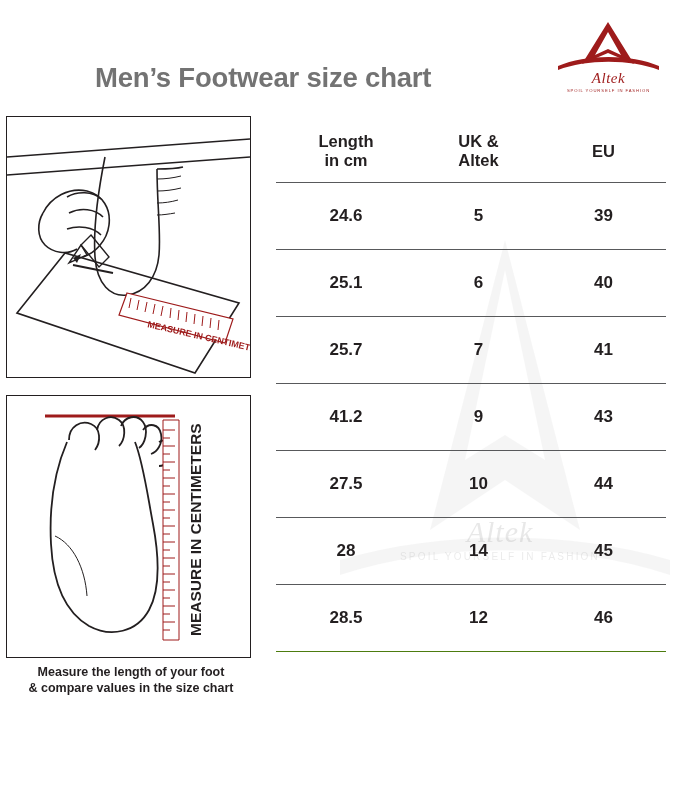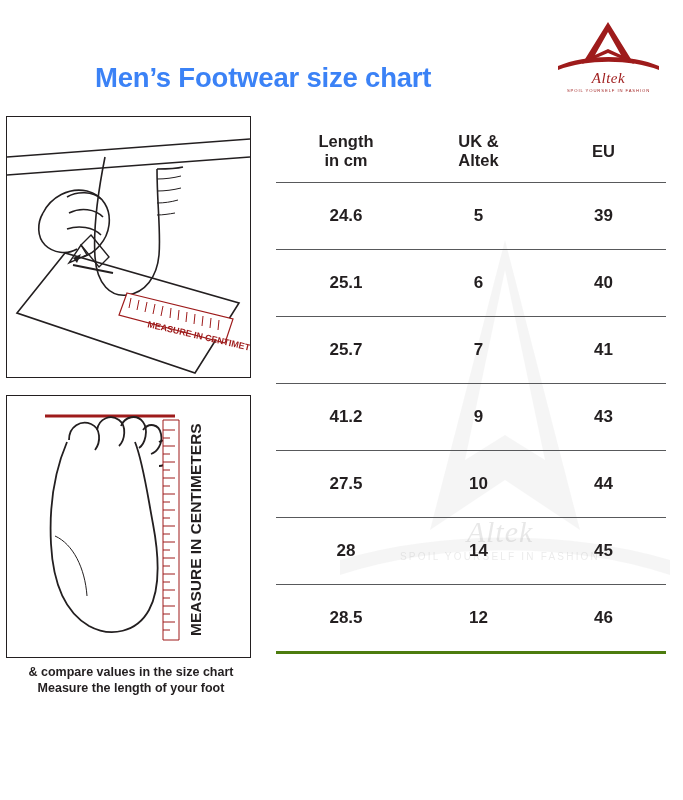--- a/index.html
+++ b/index.html
@@ -60,21 +60,21 @@
     height: 112px;
     z-index: 3;
   }
   .title {
     position: absolute;
     left: 95px;
     top: 62px;
     font-size: 27.5px;
     font-weight: bold;
     letter-spacing: -0.2px;
-    color: #3b82f6;
+    color: #737373;
     white-space: nowrap;
   }
   .logo {
     position: absolute;
     right: 22px;
     top: 20px;
     width: 105px;
     height: 78px;
     text-align: center;
   }
@@ -161,21 +161,21 @@
   }
   table.size-chart th {
     height: 62px;
     font-size: 16.5px;
     line-height: 19px;
     font-weight: bold;
   }
   table.size-chart col.c1 { width: 140px; }
   table.size-chart col.c2 { width: 125px; }
   table.size-chart col.c3 { width: 125px; }
-  table.size-chart tr:last-child td { border-bottom: 3px solid #4d7c0f; }
+  table.size-chart tr:last-child td { border-bottom: 1px solid #4d7c0f; }
 </style>
 </head>
 <body>
 
 <div class="watermark">
   <svg viewBox="0 0 350 380" xmlns="http://www.w3.org/2000/svg">
     <path d="M175 10 L250 300 L175 250 L100 300 Z" fill="#b5b5b5"></path>
     <path d="M10 330 C110 300 240 300 340 330 L340 345 C240 312 110 312 10 345 Z" fill="#b5b5b5"></path>
     <path d="M175 40 L215 230 L175 205 L135 230 Z" fill="#ffffff"></path>
   </svg>
@@ -297,22 +297,22 @@
           <path d="M156 218 L163 218"></path>
         <path d="M156 226 L168 226"></path>
           <path d="M156 234 L163 234"></path>
       </g>
     </g>
     <text x="194" y="240" transform="rotate(-90 194 240)" font-family="Liberation Sans, sans-serif" font-size="15.5" font-weight="bold" fill="#231f20">MEASURE IN CENTIMETERS</text>
   </svg>
 </div>
 
 <div class="caption">
+  <div>Measure the length of your foot</div>
   <div>&amp; compare values in the size chart</div>
-  <div>Measure the length of your foot</div>
 </div>
 
 <div class="table-wrap">
   <table class="size-chart">
     <colgroup>
         <col class="c1">
         <col class="c2">
         <col class="c3">
       </colgroup>
     <thead>

